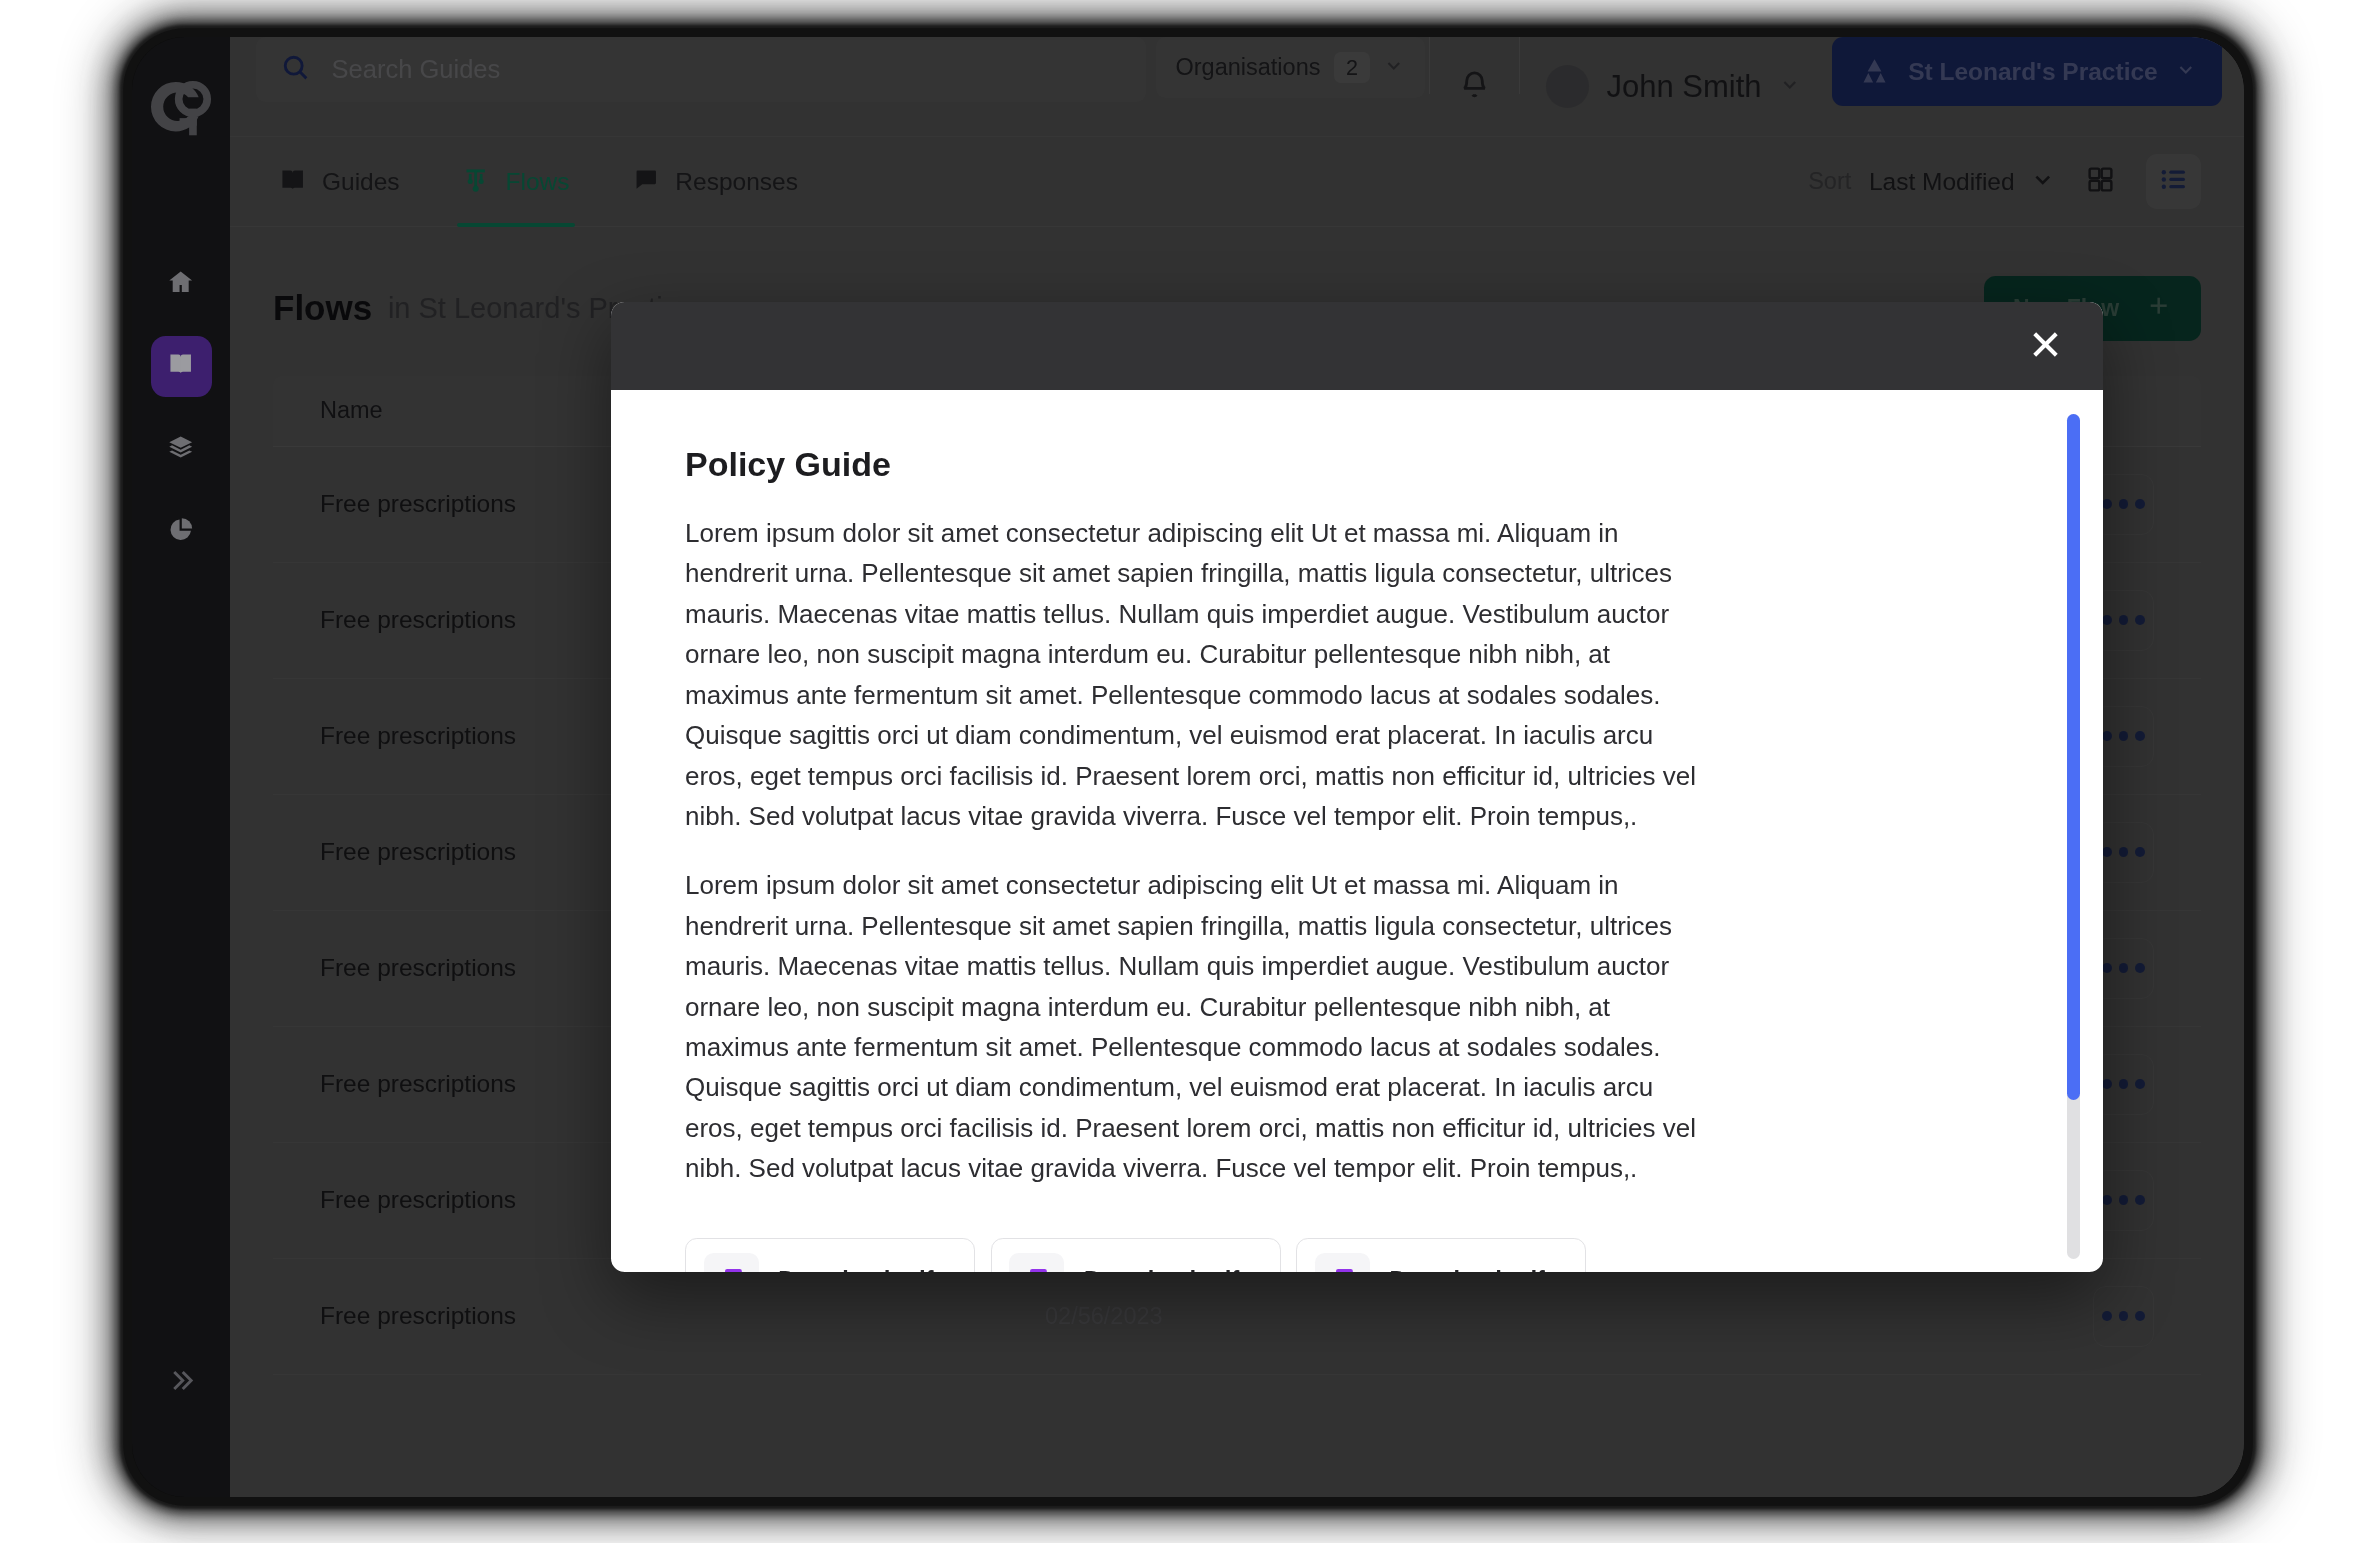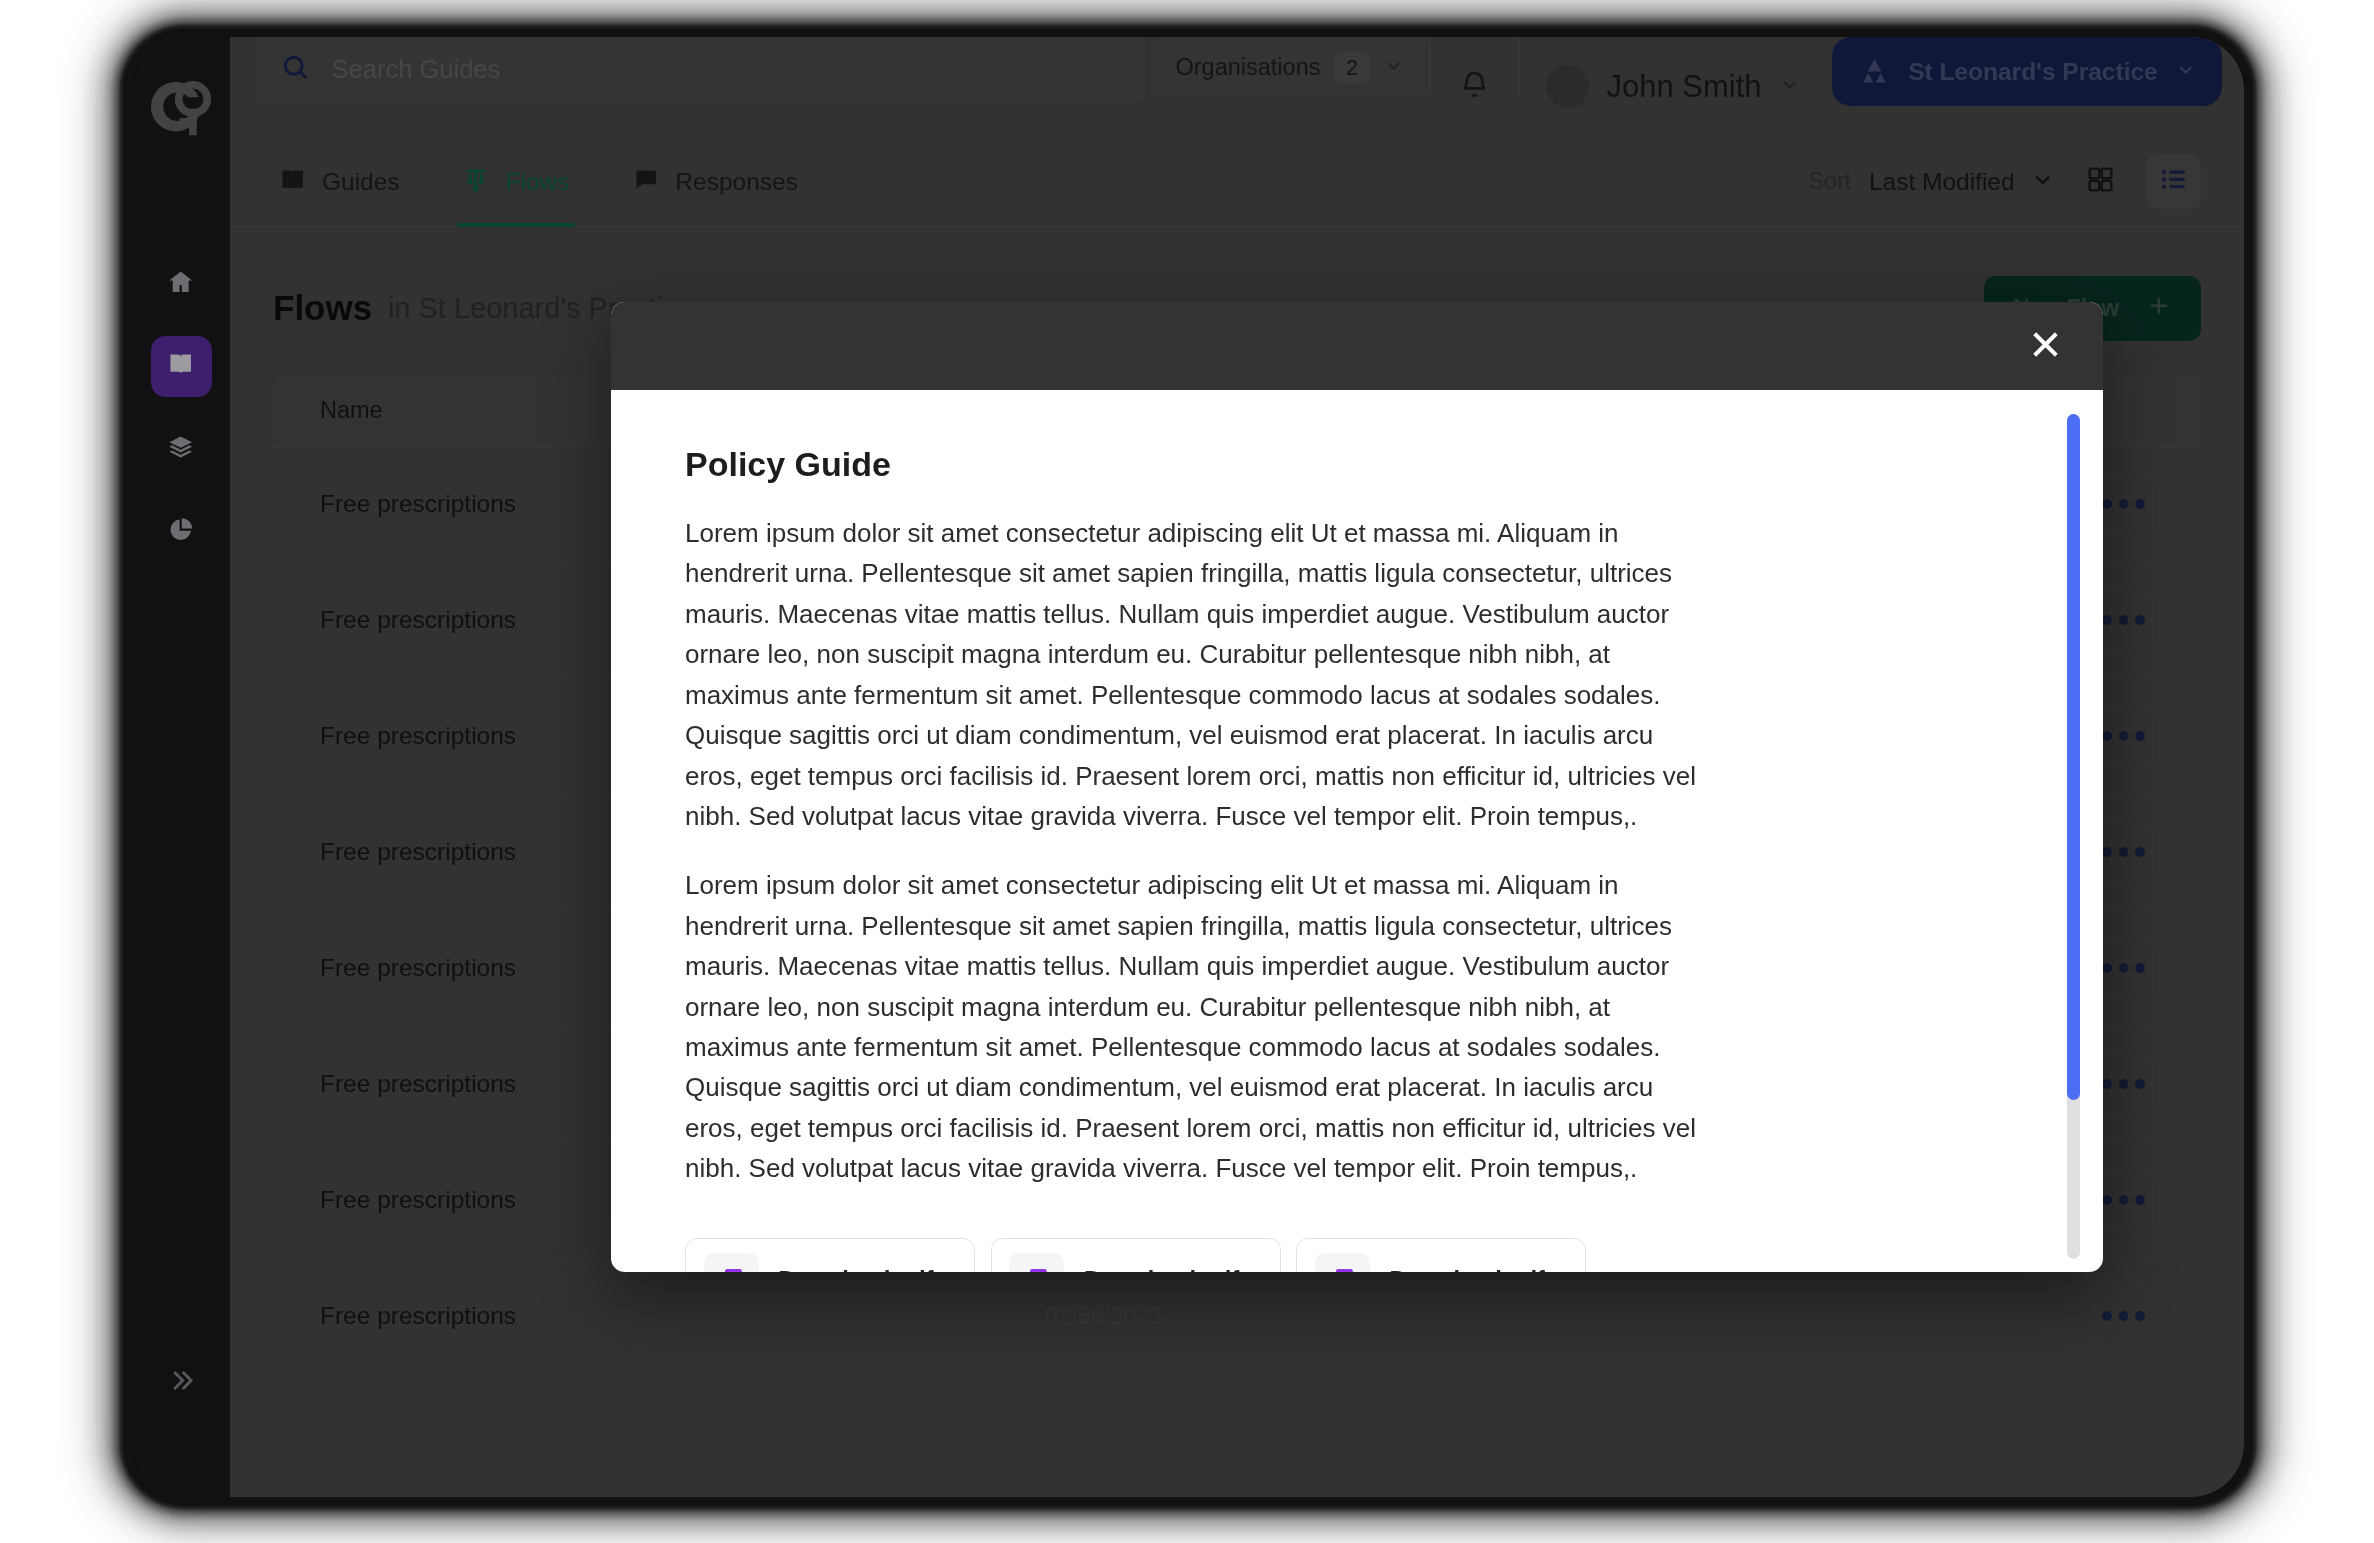--- a/index.html
+++ b/index.html
@@ -117,21 +117,21 @@
   #bell-btn { padding: 0 25.5px; display: flex; align-items: center; }
   #bell-btn svg { width: 31px; height: 33px; stroke: #242427; fill: none; stroke-width: 2.2; }
 
   #user-chip { display: flex; align-items: center; gap: 17.6px; padding: 0 21.6px; }
   #avatar { width: 43px; height: 43px; border-radius: 50%; background: #4b4b4e; }
   #user-name { font-size: 31px; color: #1e1e21; }
 
   #practice-btn {
     display: flex; align-items: center; gap: 17.6px;
     background: #1b2a63;
-    border-radius: 19px;
+    border-radius: 11px;
     height: 69px; padding: 0 25.5px;
     margin-left: 9.8px;
   }
   #practice-btn .plabel { font-size: 24.5px; color: #5b6390; font-weight: 700; }
   #practice-btn .chev { stroke: #5b6390; }
   #practice-logo { width: 33px; height: 33px; }
 
   
   #tabs-row {
     height: 90px; flex: 0 0 90px;

